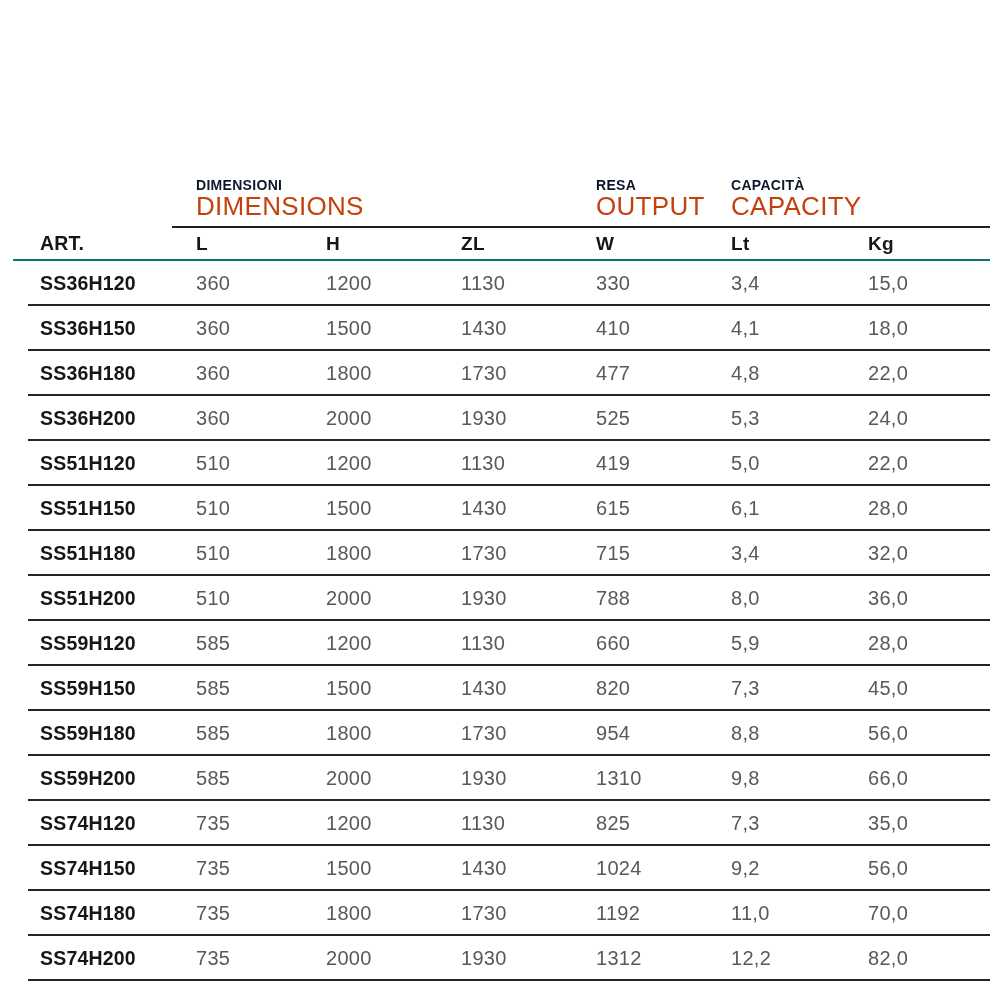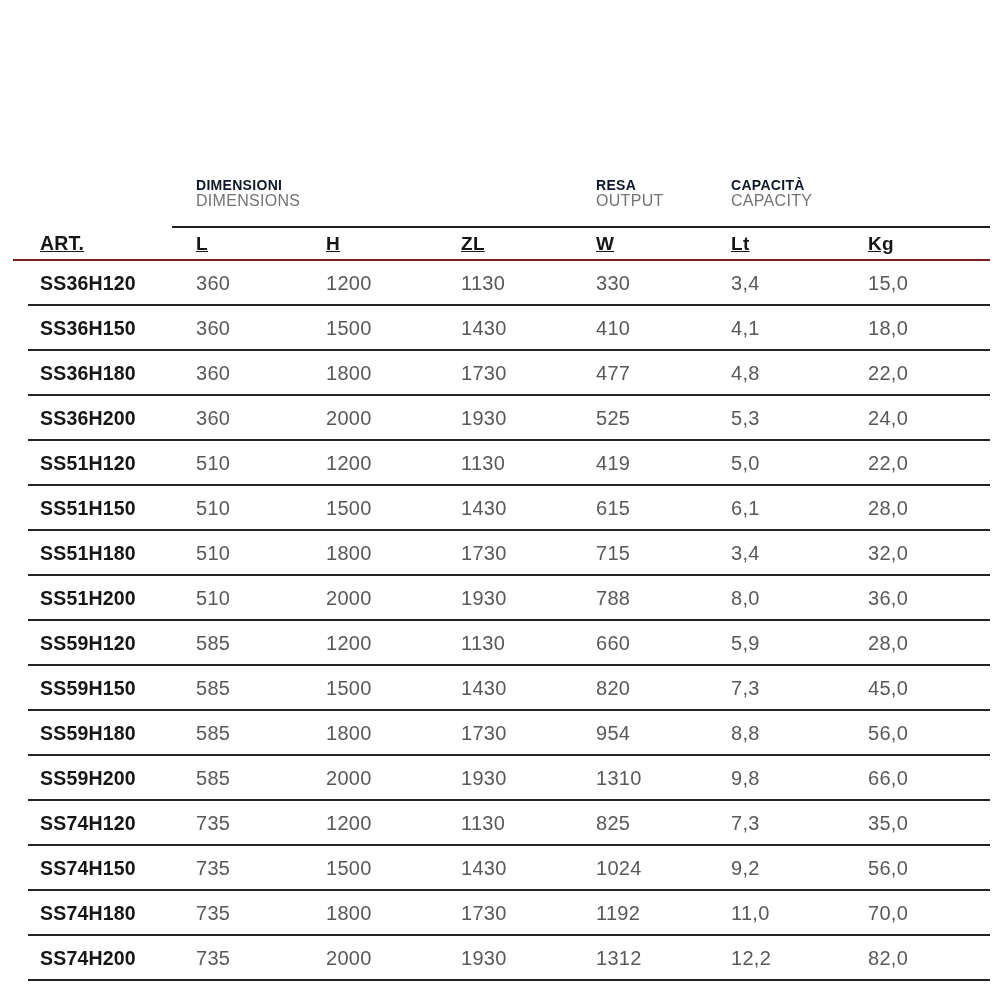--- a/index.html
+++ b/index.html
@@ -39,43 +39,42 @@
     padding-left: 13px;
     line-height: 1.05;
   }
   .group .t1 {
     font-size: 14px;
     font-weight: 700;
     letter-spacing: 0.3px;
     color: #0f172a;
   }
   .group .t2 {
-    font-size: 16px;
+    font-size: 26px;
     font-weight: 400;
     letter-spacing: 0.3px;
-    color: #737373;
+    color: #c2410c;
   }
   .g-dim  { grid-column: 2 / span 3; }
   .g-resa { grid-column: 5; }
   .g-cap  { grid-column: 6; }
   .g-peso { grid-column: 7; }
   .group-underline {
     position: absolute;
     left: 159px;
     right: 0;
     bottom: 0;
     height: 2px;
     background: #1f1f1f;
   }
   
   .subheader-row {
     height: 31px;
-    border-bottom: 2px solid #7f1d1d;
+    border-bottom: 2px solid #0f766e;
     align-items: center;
-    text-decoration: underline;
   }
   .subheader-row .cell {
     font-size: 19px;
     font-weight: 700;
     color: #161616;
     letter-spacing: 0.3px;
   }
   
   .row {
     position: relative;

